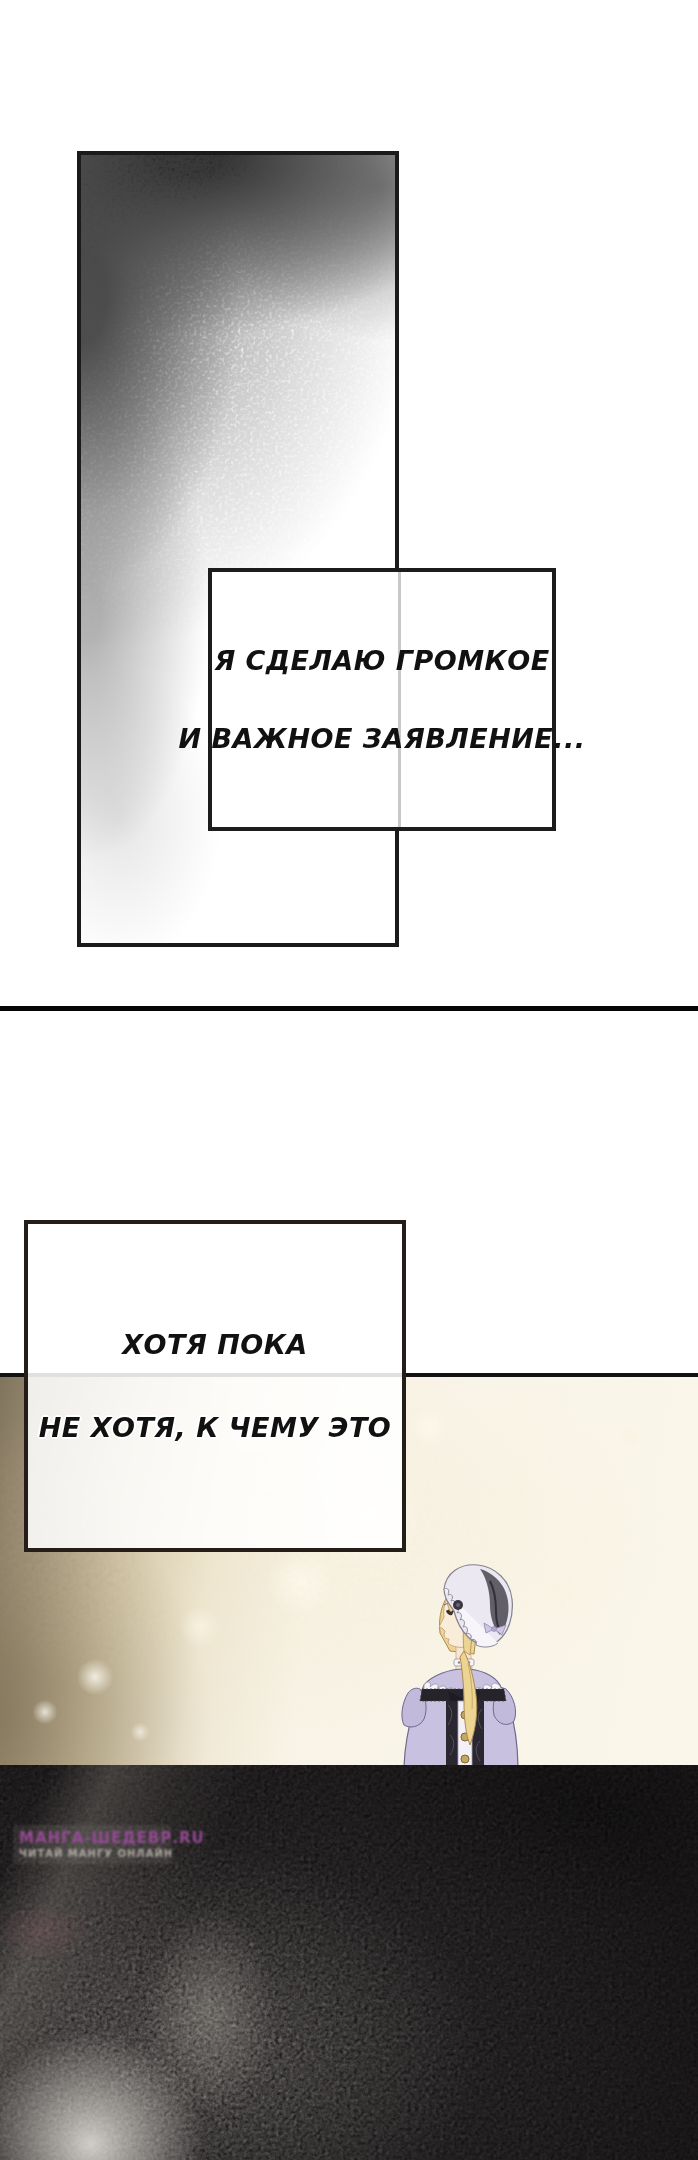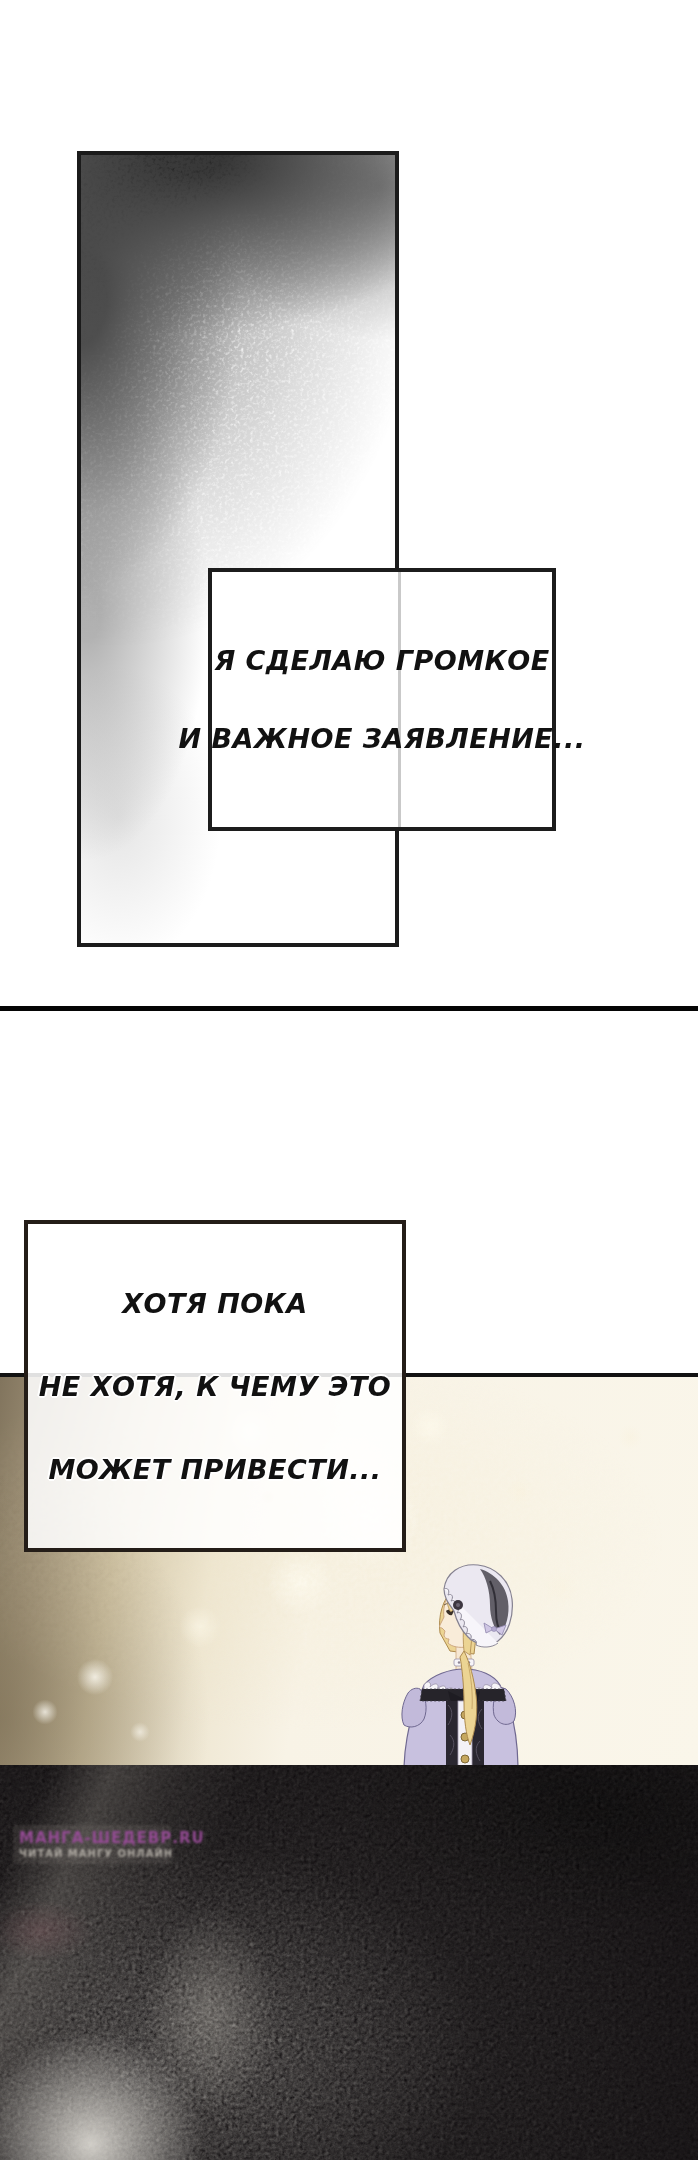--- a/index.html
+++ b/index.html
@@ -214,21 +214,20 @@
       <g>
         <path d="M70,92 C76,104 80,120 82,136 C84,152 82,170 76,186 C72,176 70,160 70,144 C70,128 68,108 66,98 Z" fill="#ecd493" stroke="#ad8a4e" stroke-width="1"></path>
         <path d="M74,104 C77,118 79,134 78,150" fill="none" stroke="#c9a96a" stroke-width="1"></path>
       </g>
     </svg>
   </div>
 
   <div class="speech-box speech-2">
     <div class="line">ХОТЯ ПОКА</div>
     <div class="line">НЕ ХОТЯ, К ЧЕМУ ЭТО</div>
-    <div class="line">МОЖЕТ ПРИВЕСТИ...</div>
   </div>
 
   <div class="panel-dark">
     <div class="dark-glow"></div>
     <svg class="dark-speckle" xmlns="http://www.w3.org/2000/svg">
       <filter id="grain3" x="0" y="0" width="100%" height="100%">
         <feTurbulence type="fractalNoise" baseFrequency="0.28" numOctaves="4" stitchTiles="stitch"></feTurbulence>
         <feColorMatrix type="matrix" values="0 0 0 0 0.80  0 0 0 0 0.78  0 0 0 0 0.72  0.55 0.55 0.55 0 -0.28"></feColorMatrix>
       </filter>
       <rect width="100%" height="100%" filter="url(#grain3)"></rect>

